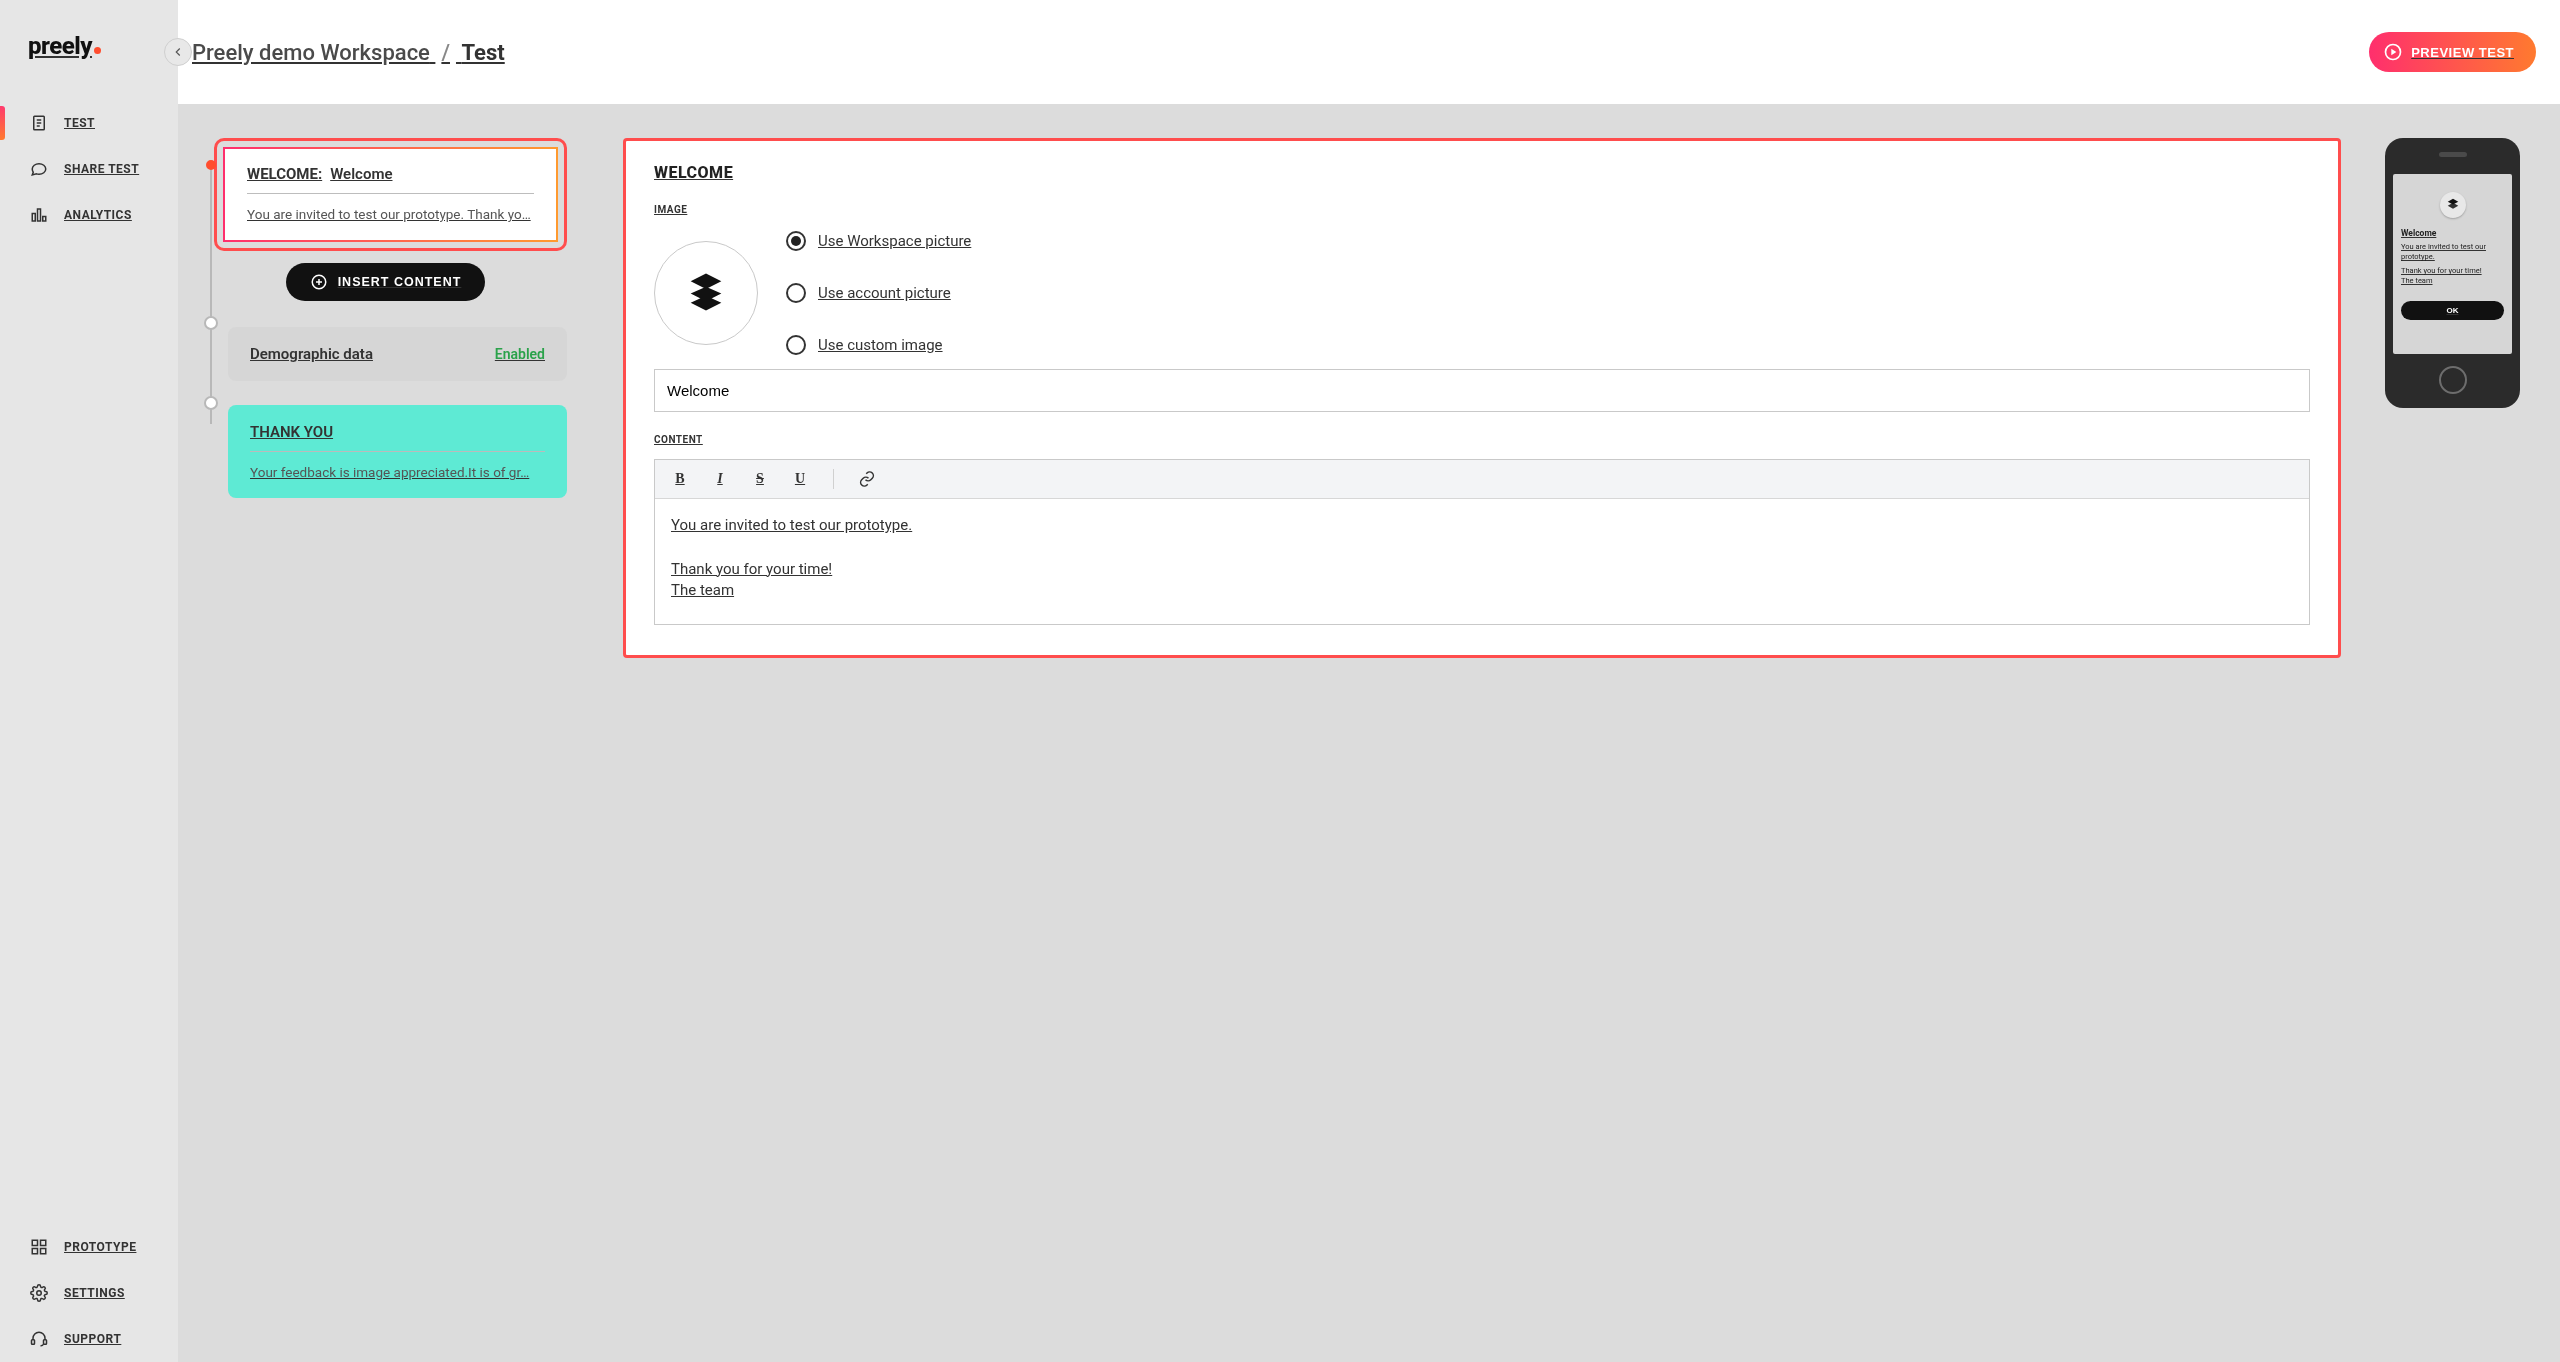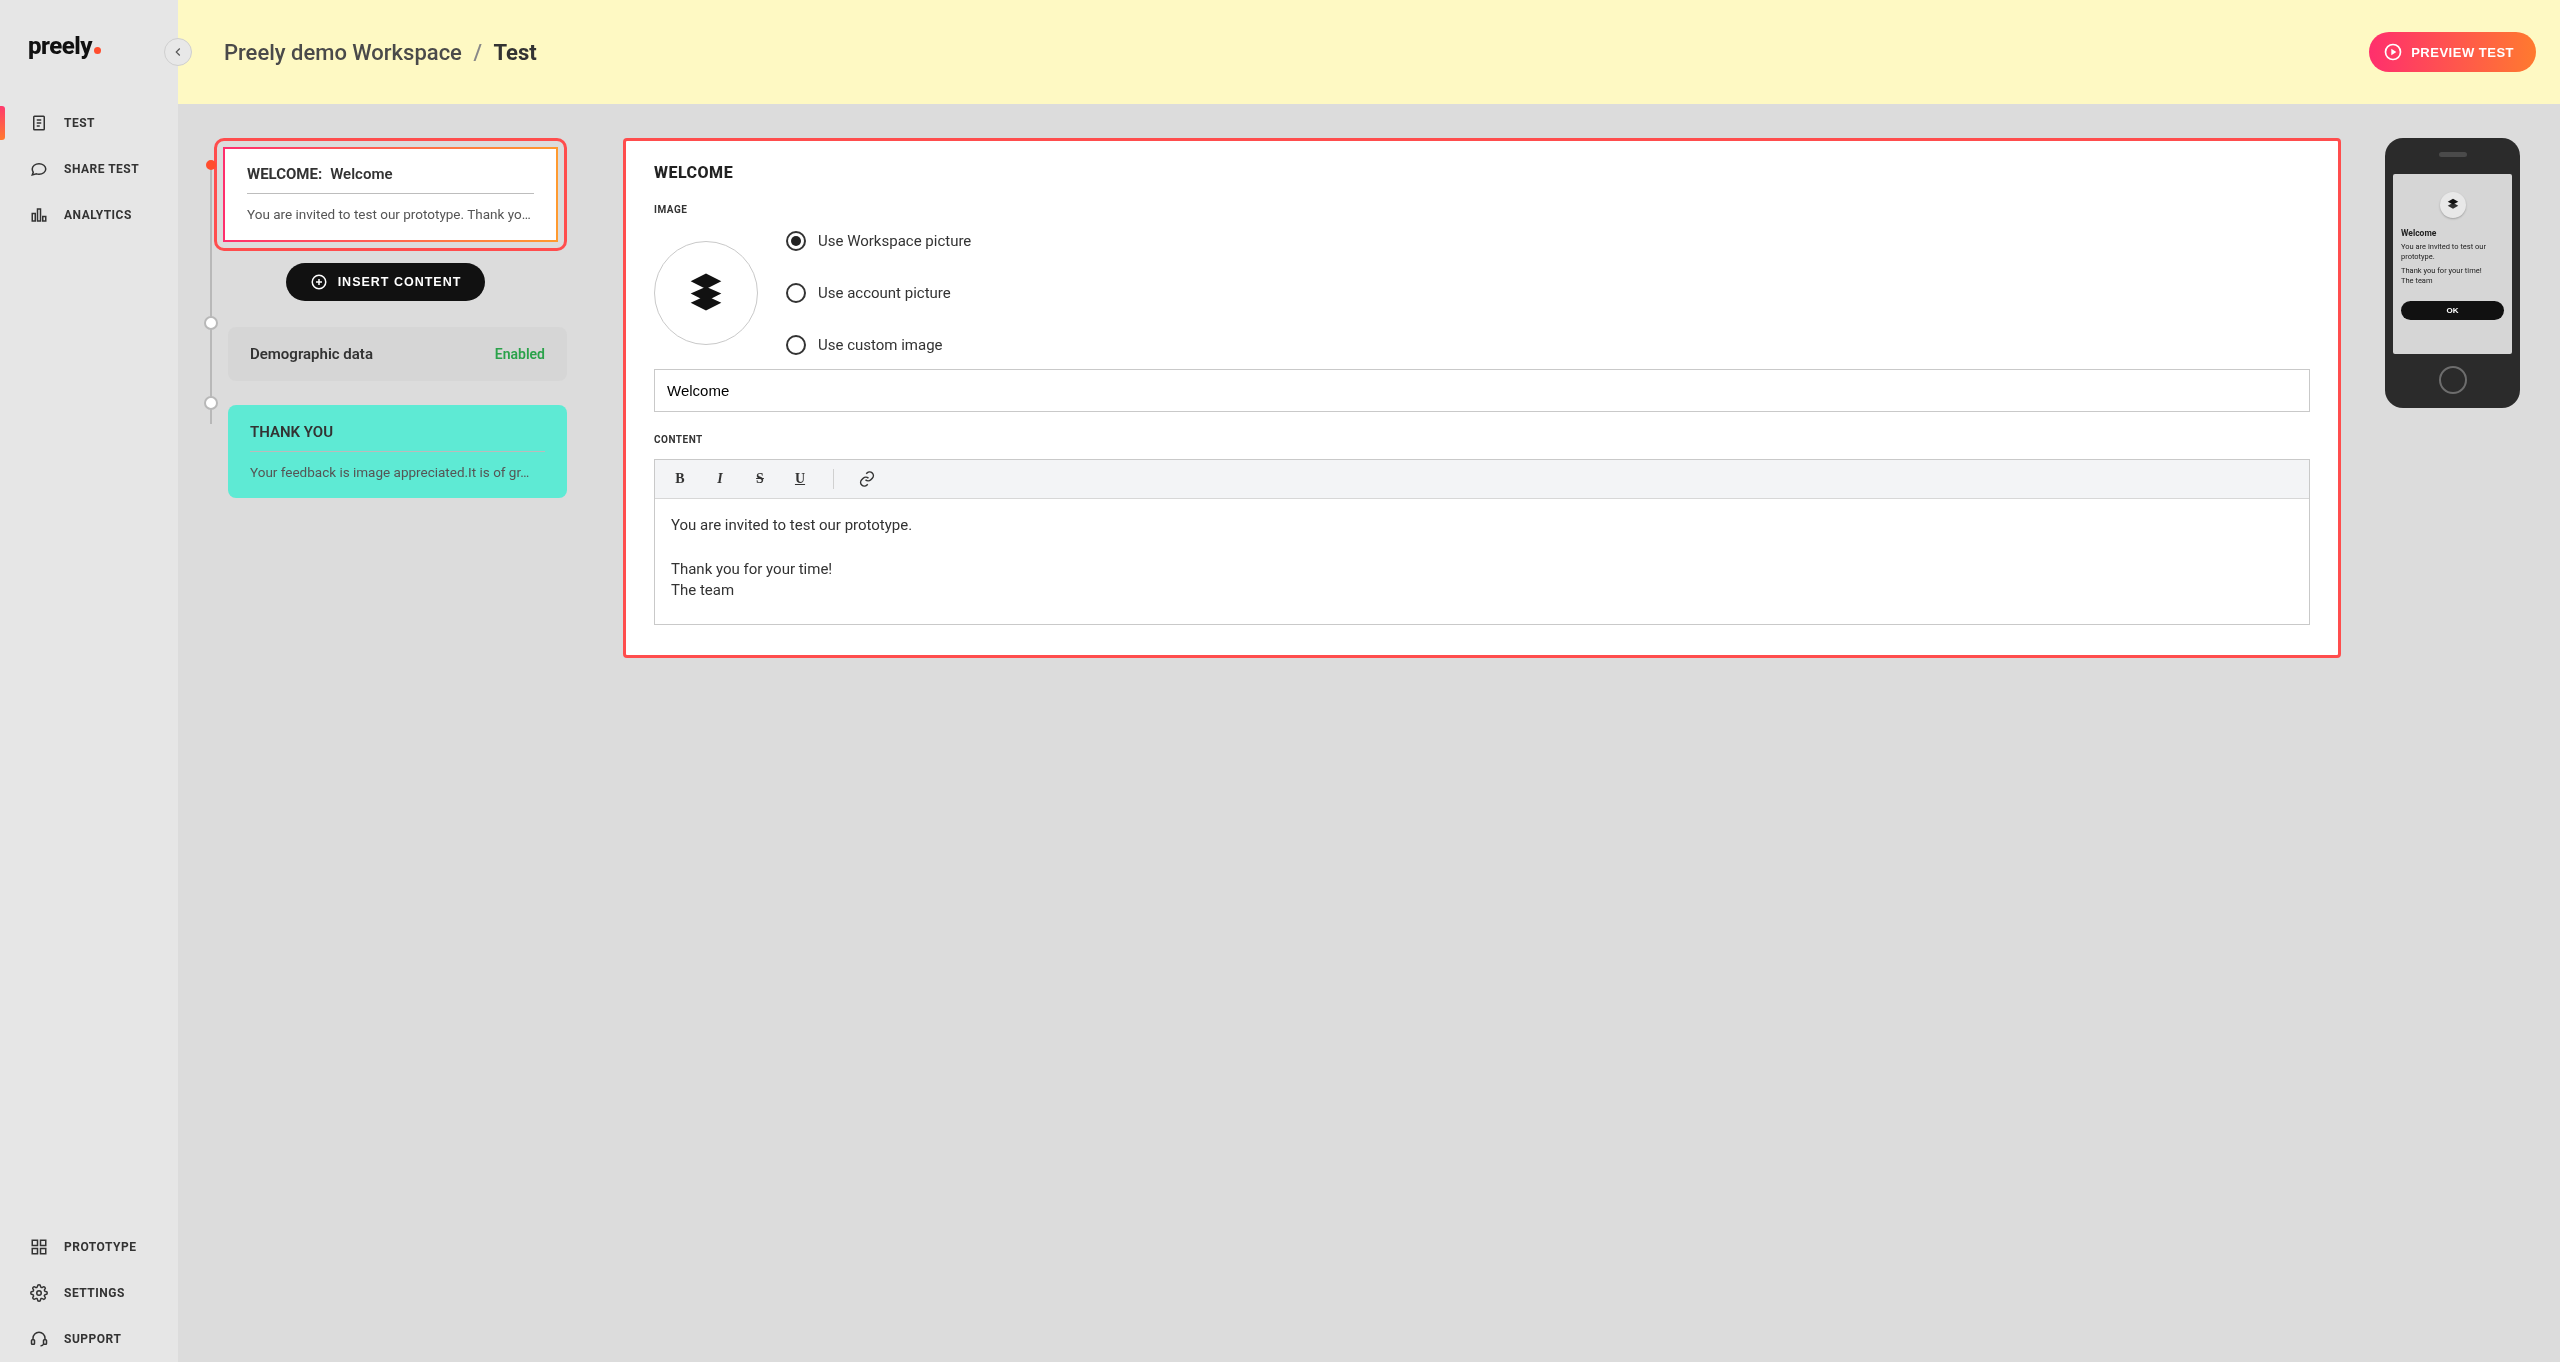--- a/index.html
+++ b/index.html
@@ -3,21 +3,21 @@
 <meta charset="utf-8">
 <style>
   * { box-sizing: border-box; margin: 0; padding: 0; }
   html, body { height: 100%; }
   body {
     font-family: -apple-system, BlinkMacSystemFont, "Segoe UI", Roboto, Helvetica, Arial, sans-serif;
     background: #dcdcdc;
     color: #333;
     font-size: 14px;
   }
-  .app { display: flex; height: 100vh; min-height: 780px; }
+  .app { display: flex; height: 100vh; min-height: 780px; text-decoration: underline; }
   
   .sidebar {
     width: 178px;
     background: #e6e6e6;
     display: flex;
     flex-direction: column;
     padding-top: 24px;
     flex-shrink: 0;
   }
   .logo {
@@ -56,25 +56,25 @@
     width: 5px;
     background: linear-gradient(180deg,#ff3b6e,#ff7a2f);
     border-radius: 0 3px 3px 0;
   }
   .nav-icon { width: 18px; height: 18px; display: flex; align-items: center; justify-content: center; color:#333; }
   .nav-spacer { flex: 1; }
   
   .main { flex: 1; display: flex; flex-direction: column; min-width: 0; }
   .topbar {
     height: 104px;
-    background: #fef9c3;
+    background: #ffffff;
     display: flex;
     align-items: center;
     padding: 0 24px 0 0;
-    gap: 32px;
+    gap: 0;
   }
   .back-btn {
     width: 28px; height: 28px;
     border-radius: 50%;
     background: #e8e8e8;
     border: 1px solid #cfcfcf;
     display: flex; align-items:center; justify-content:center;
     margin-left: -14px;
     z-index:2;
     cursor:pointer;

